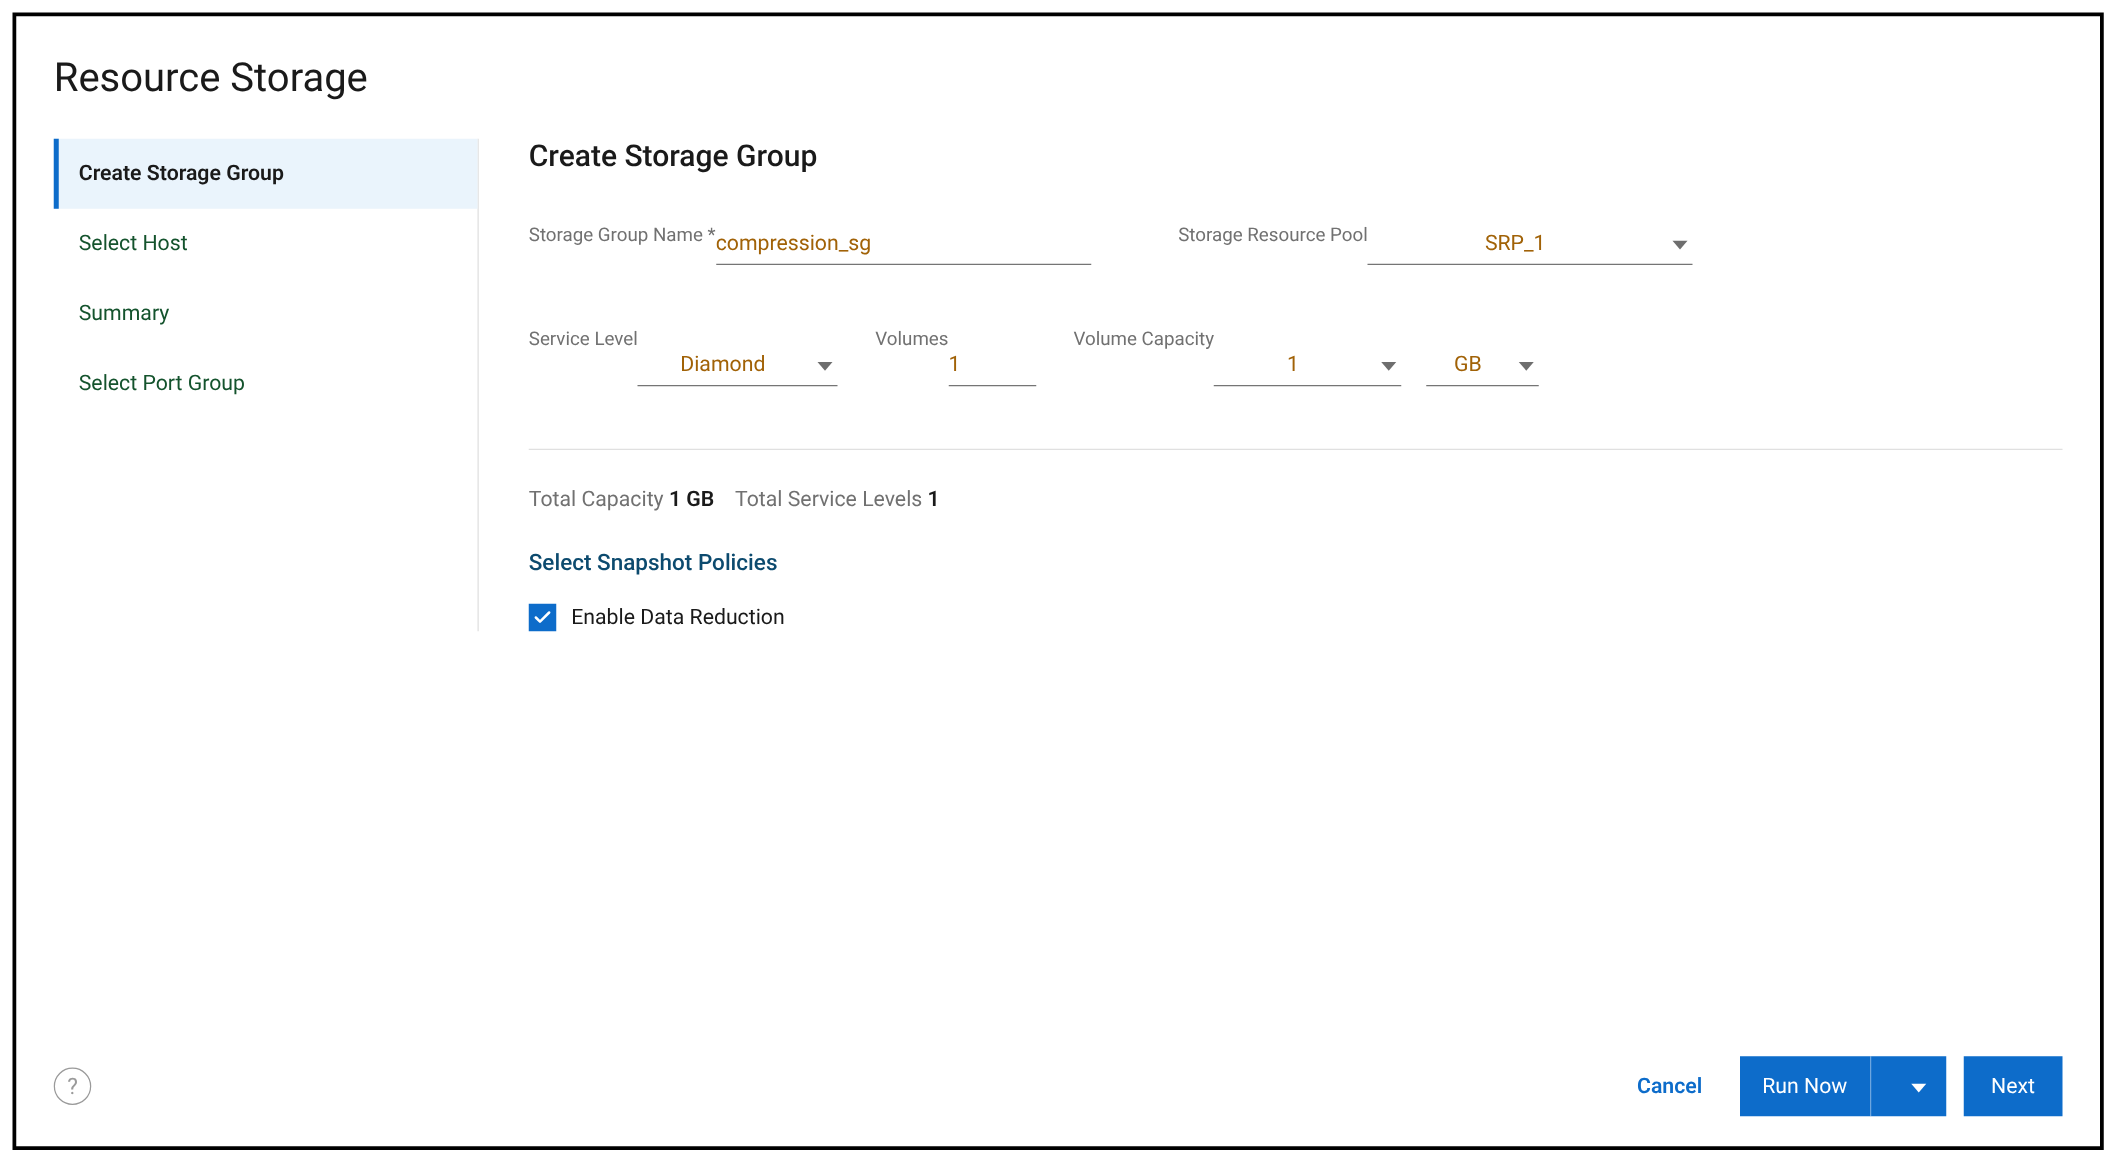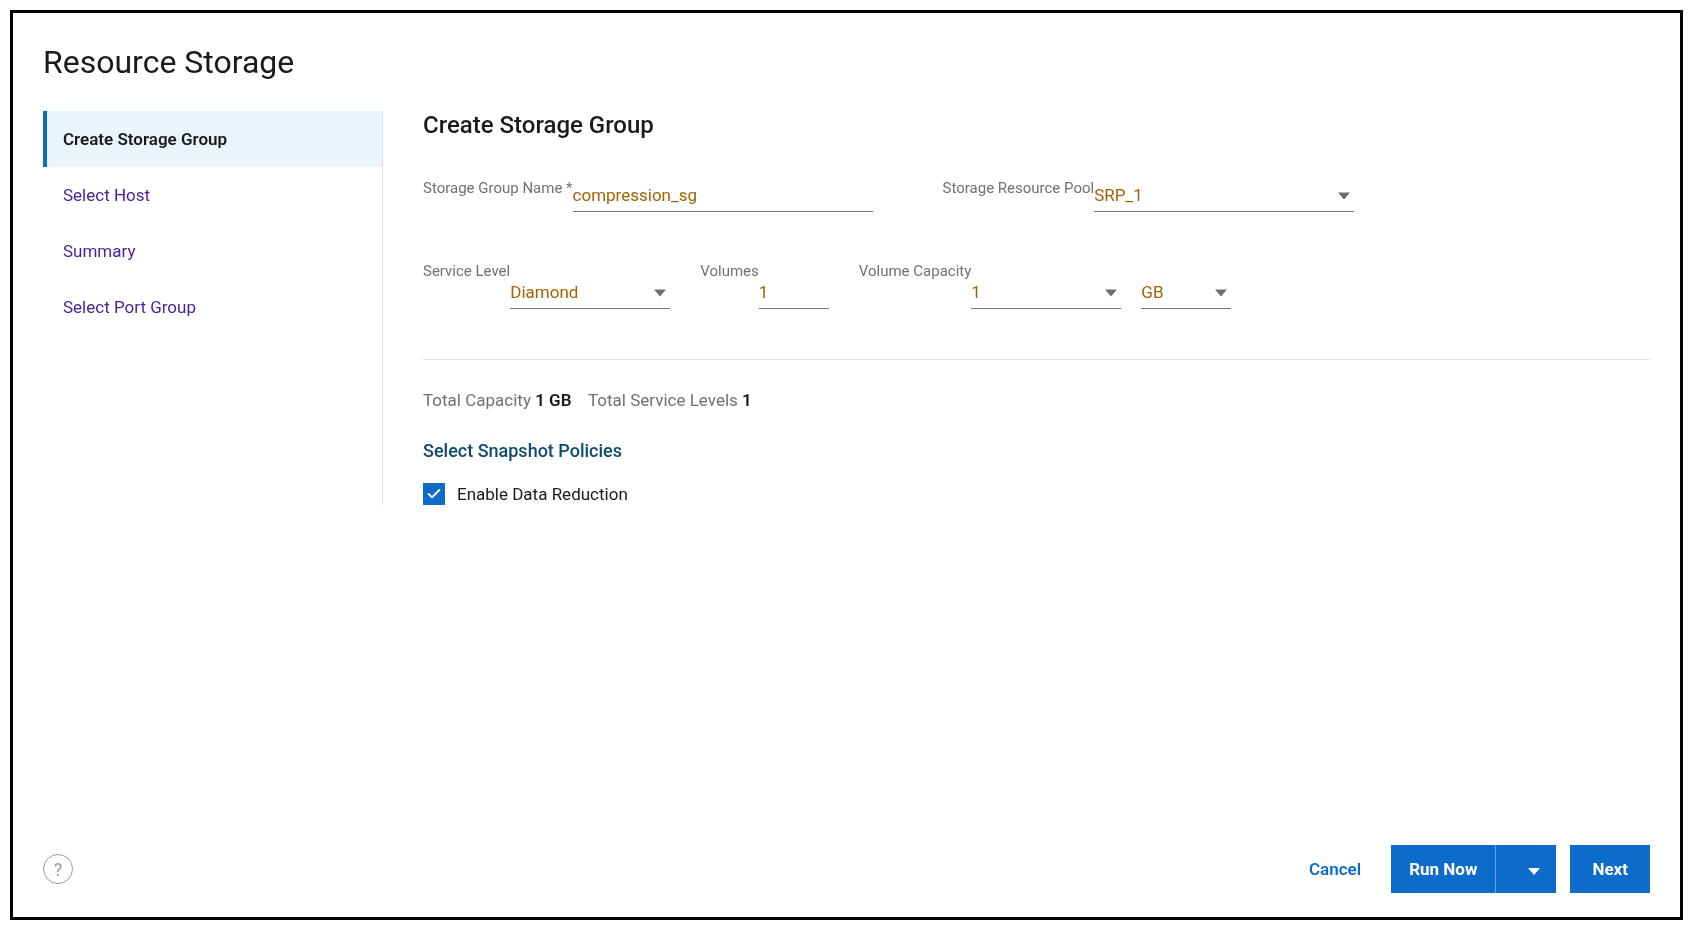--- a/index.html
+++ b/index.html
@@ -31,21 +31,21 @@
     }
     .sidebar {
       width: 340px;
       flex-shrink: 0;
       border-right: 1px solid #e0e0e0;
       padding-right: 0;
     }
     .sidebar-item {
       padding: 18px 20px;
       font-size: 17px;
-      color: #4c1d95;
+      color: #14532d;
       cursor: pointer;
     }
     .sidebar-item.active {
       background: #eaf4fc;
       border-left: 4px solid #0d6cca;
       color: #1a1a1a;
       font-weight: 600;
       padding-left: 16px;
     }
     .main {
@@ -81,20 +81,21 @@
       border-bottom: 1px solid #757575;
       background: transparent;
       font-size: 17px;
       color: #a16207;
       padding: 6px 0;
       outline: none;
     }
     .select-wrap {
       position: relative;
       display: inline-block;
+      text-align: center;
     }
     .select-wrap .underline-select {
       width: 100%;
       padding-right: 24px;
     }
     .caret-down {
       position: absolute;
       right: 4px;
       top: 50%;
       transform: translateY(-50%);
@@ -188,21 +189,21 @@
       font-weight: 600;
       background: none;
       border: none;
       cursor: pointer;
       padding: 12px 16px;
     }
     .btn-primary {
       background: #0d6cca;
       color: #fff;
       font-size: 17px;
-      font-weight: 700;
+      font-weight: 400;
       border: none;
       cursor: pointer;
       padding: 14px 22px;
       display: flex;
       align-items: center;
       gap: 16px;
     }
     .btn-primary.split {
       padding: 0;
     }

